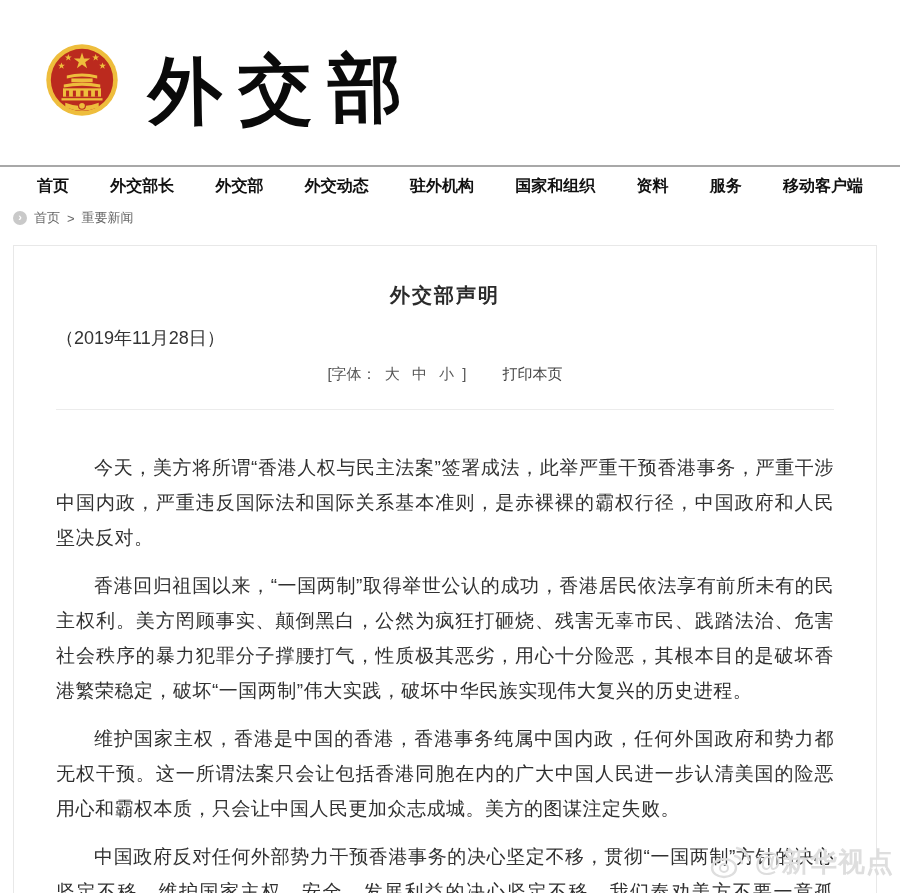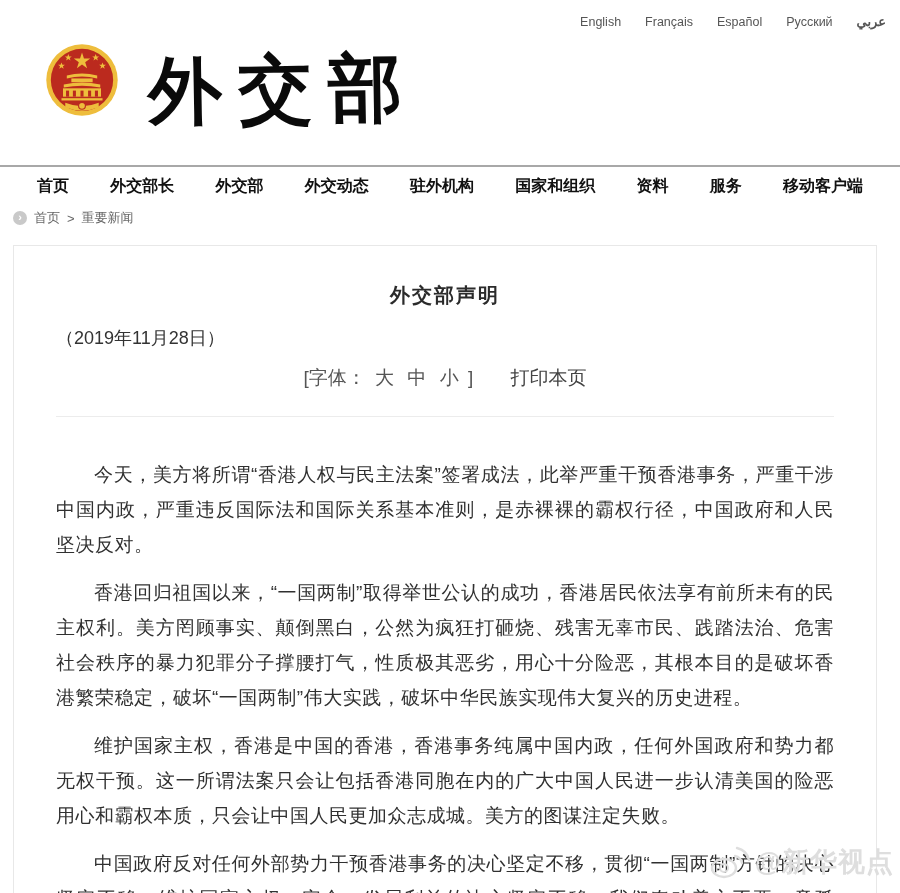--- a/index.html
+++ b/index.html
@@ -49,21 +49,21 @@
     position:absolute; left:13px; top:245px; width:864px; bottom:-2px;
     background:#fff; border:1px solid #e8e8e8; padding:0 42px;
   }
   .article-title {
     margin-top:36px; text-align:center; font-size:20px; font-weight:700;
     color:#2b2b2b; letter-spacing:2px;
   }
   .article-subtitle { margin-top:17px; font-size:18px; color:#333; }
   .article-date { margin-top:21px; text-align:center; font-size:13.5px; color:#9a9a9a; }
   .article-tools {
-    margin-top:15px; text-align:center; font-size:19px; color:#555;
+    margin-top:15px; text-align:center; font-size:15px; color:#555;
   }
   .article-tools .fs-link { cursor:pointer; margin:0 4px; }
   .article-tools .print { margin-left:32px; cursor:pointer; color:#444; }
   .divider { margin-top:25px; border:0; border-top:1px solid #ececec; }
   .body-text { margin-top:40px; }
   .body-text p {
     font-size:19px; line-height:35px; color:#303030;
     text-align:justify; text-indent:2em; margin-bottom:13px;
     letter-spacing:0.5px;
   }
@@ -75,27 +75,20 @@
     pointer-events:none;
     justify-content:flex-end;
   }
   .weibo-icon { width:42px; height:38px; }
 </style>
 </head>
 <body>
 
 <div class="page">
 
-  <div class="lang-bar">
-    <span class="lang">English</span>
-    <span class="lang">Français</span>
-    <span class="lang">Español</span>
-    <span class="lang">Русский</span>
-    <span class="lang arabic" dir="rtl">عربي</span>
-  </div>
 
   <div class="logo-link">
     <svg class="emblem" viewBox="0 0 100 112" xmlns="http://www.w3.org/2000/svg">
       <circle cx="50" cy="52" r="47" fill="#eebd3c"></circle>
       <circle cx="50" cy="52" r="41" fill="#bb2a1e"></circle>
 
       <path fill="#eebd3c" d="M50 16 l2.6 7.8 8.2 0 -6.6 4.9 2.5 7.8 -6.7-4.8 -6.7 4.8 2.5-7.8 -6.6-4.9 8.2 0 z"></path>
 
       <path fill="#eebd3c" transform="translate(32,22) scale(0.5)" d="M0-8 l2.4 6.2 6.6 0 -5.3 4 2 6.3 -5.7-3.9 -5.7 3.9 2-6.3 -5.3-4 6.6 0 z"></path>
       <path fill="#eebd3c" transform="translate(23,33) scale(0.5)" d="M0-8 l2.4 6.2 6.6 0 -5.3 4 2 6.3 -5.7-3.9 -5.7 3.9 2-6.3 -5.3-4 6.6 0 z"></path>

